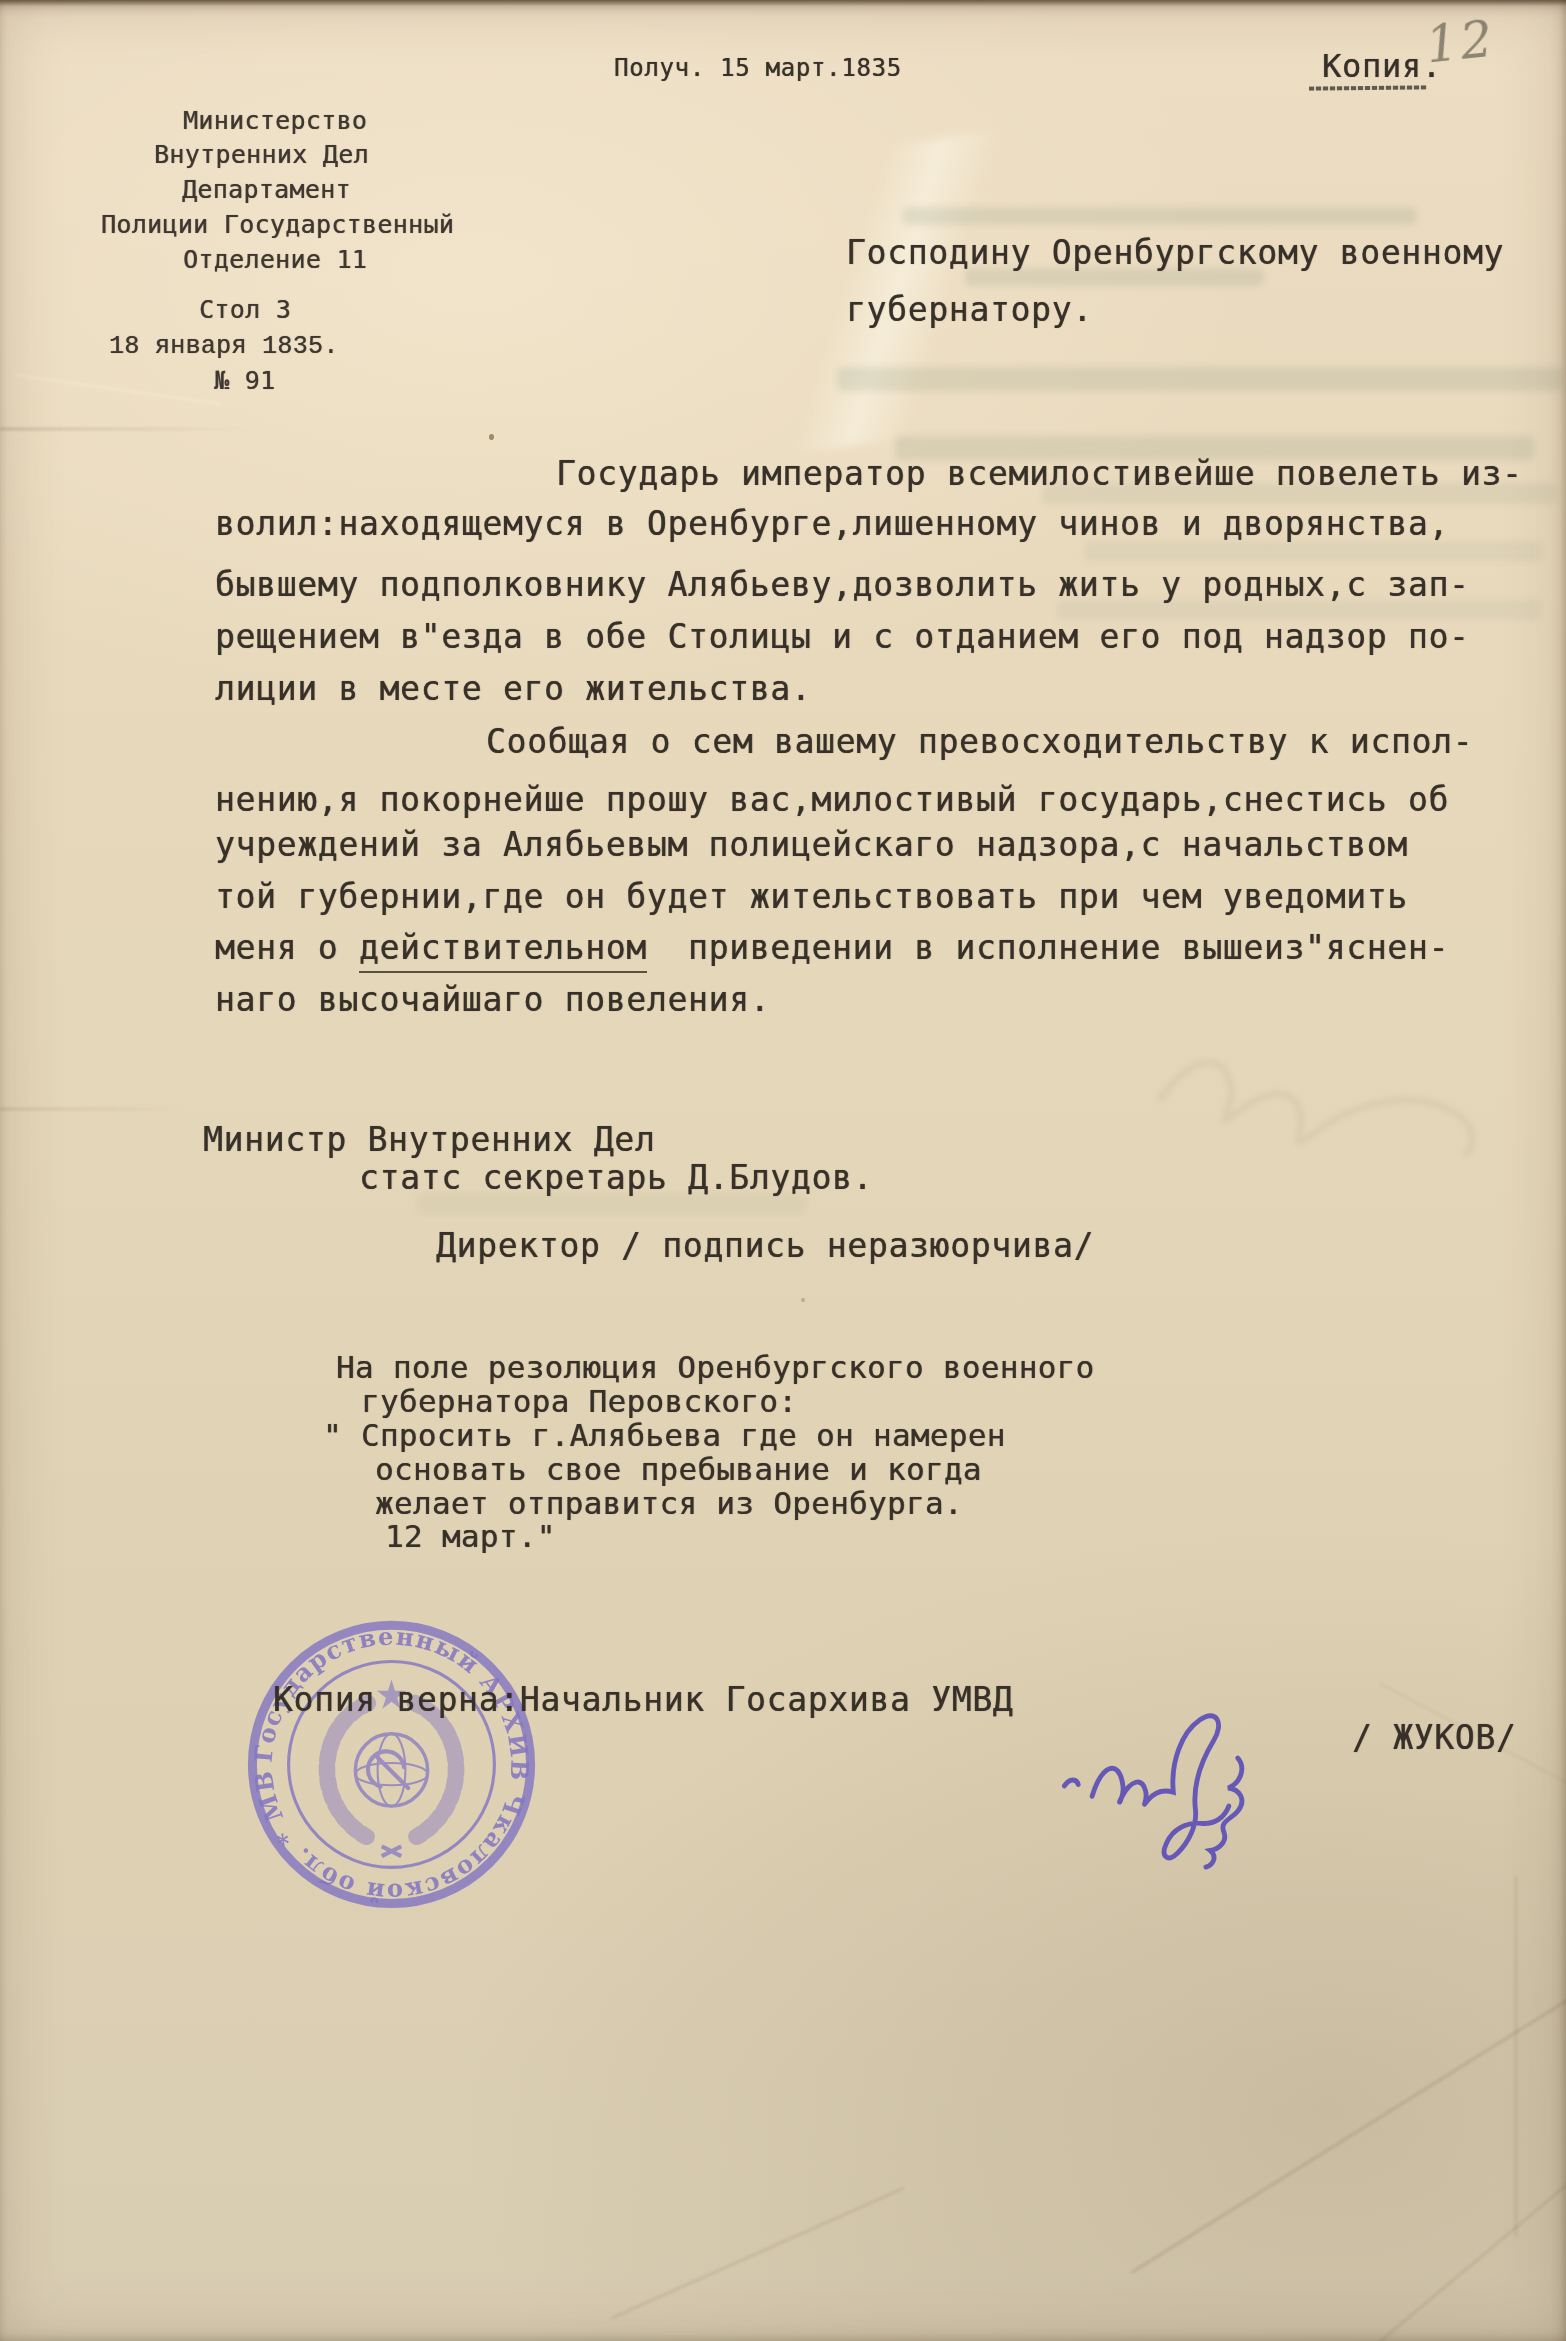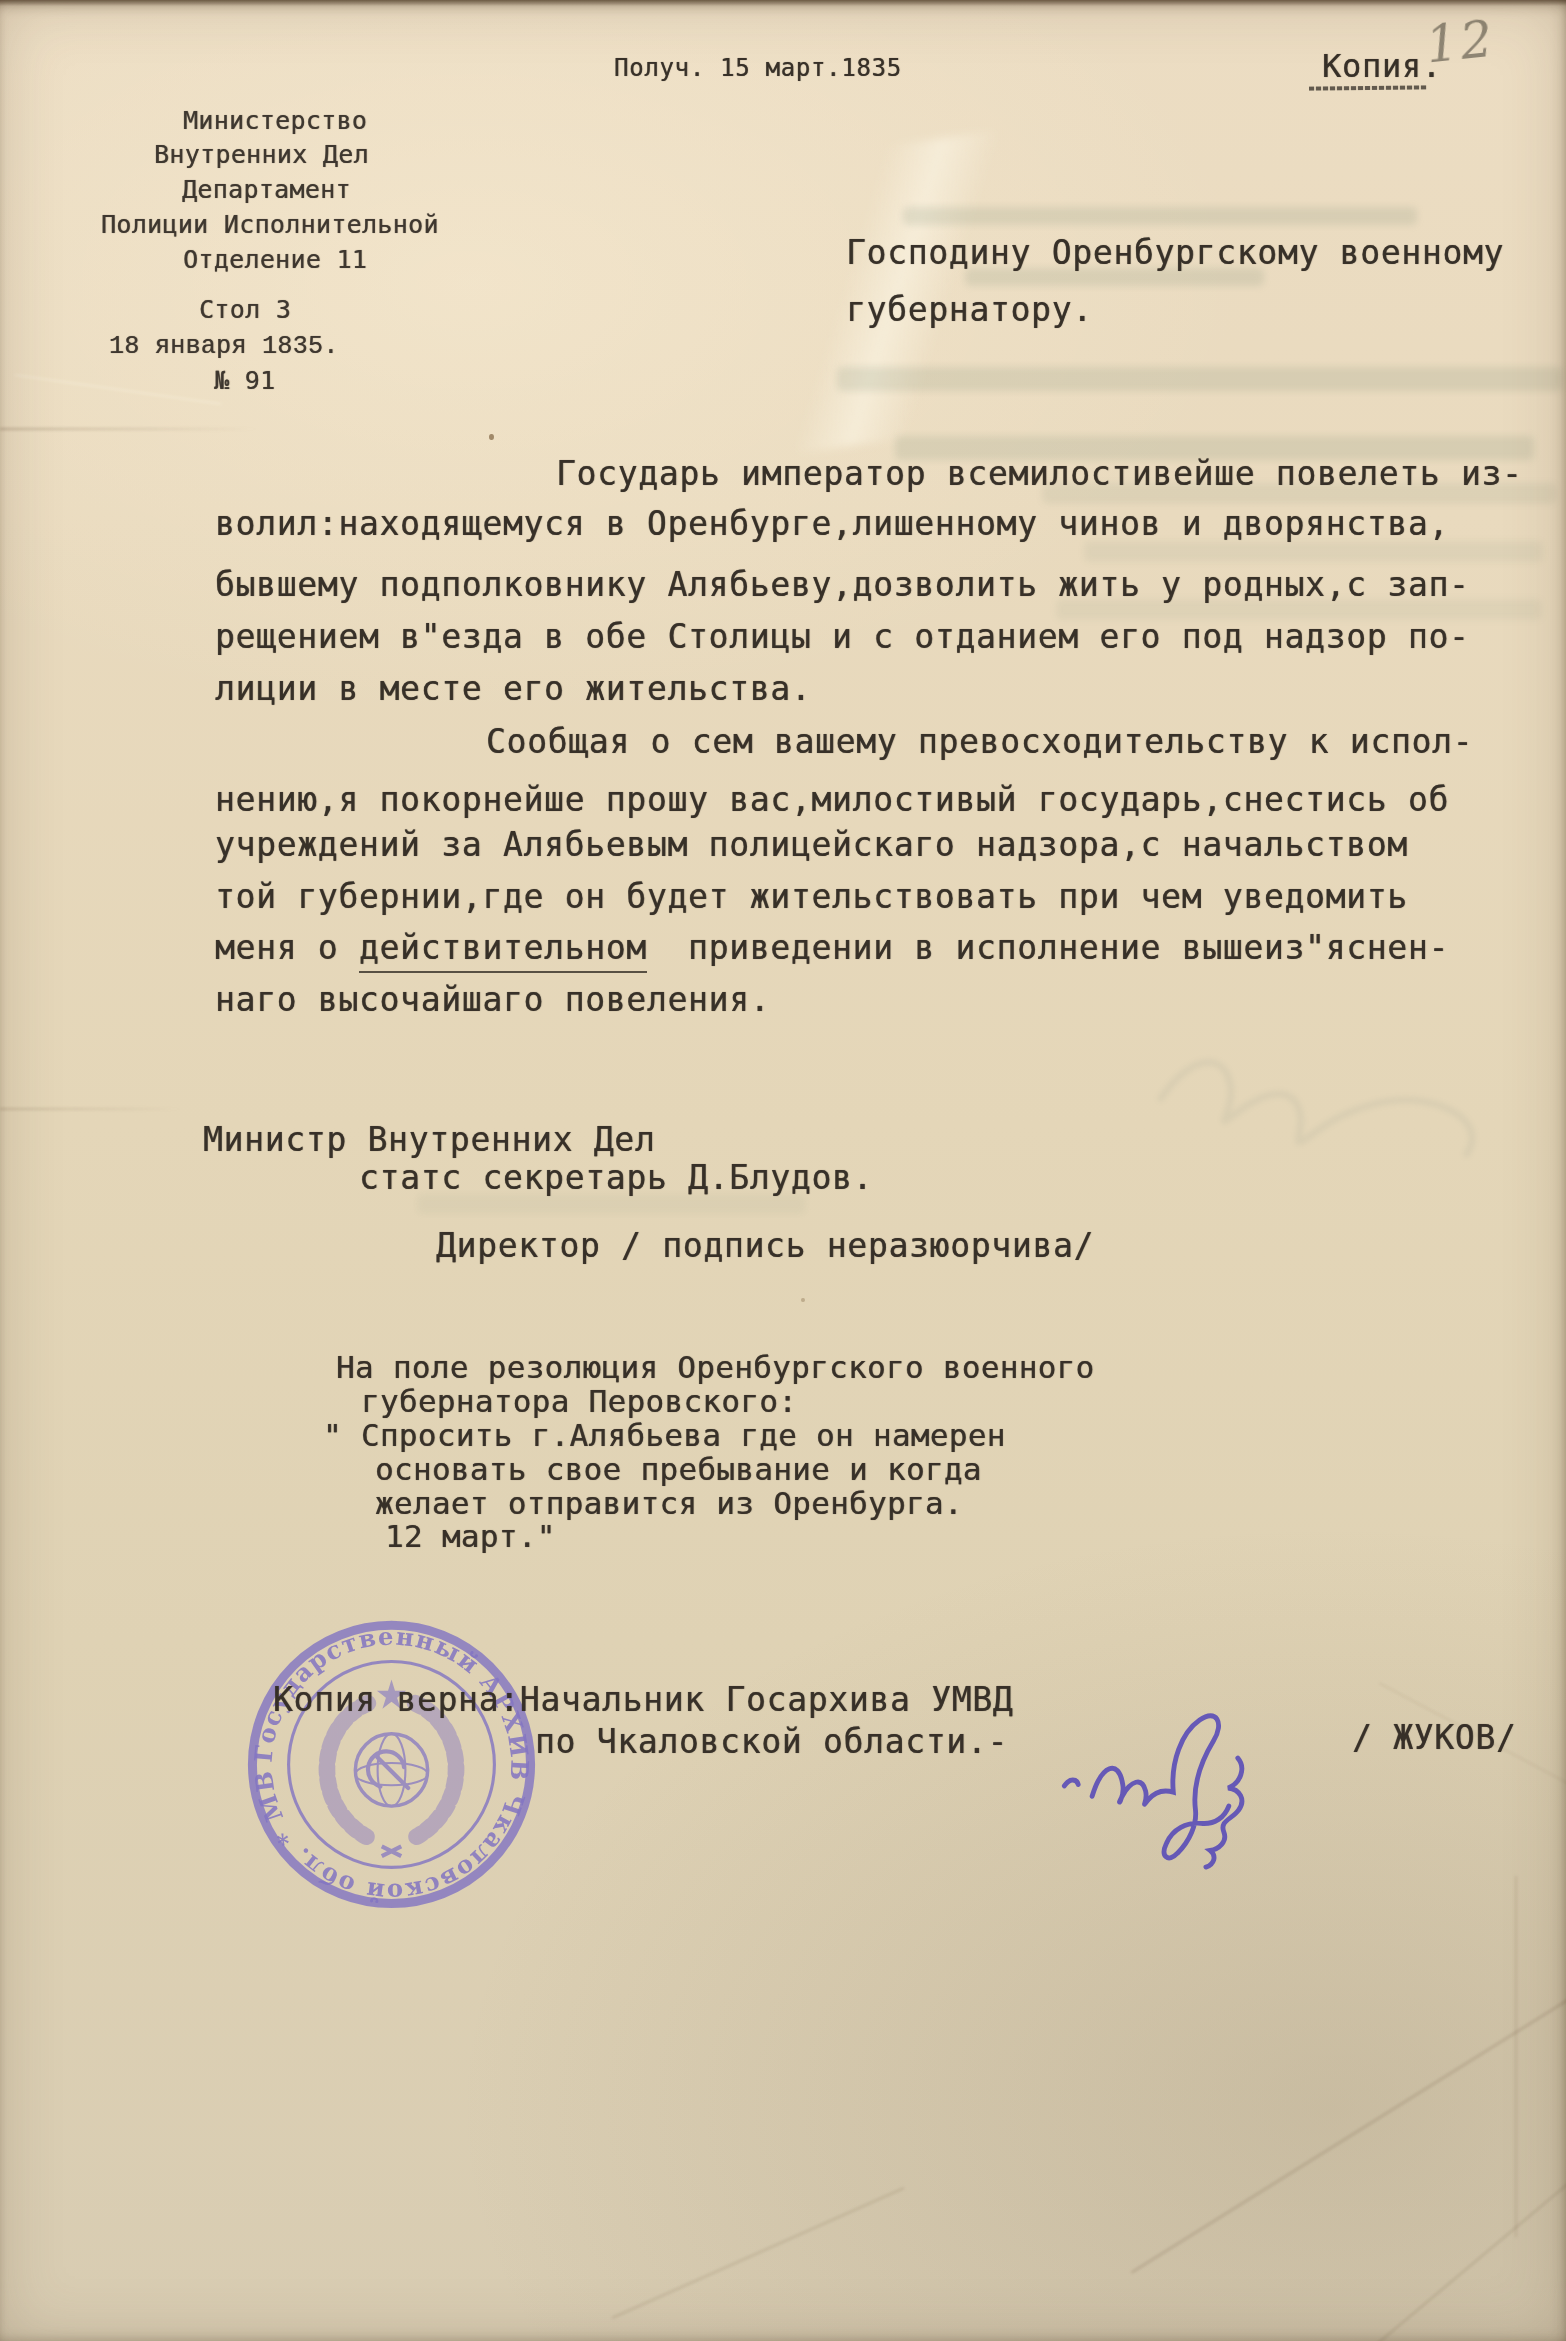--- a/index.html
+++ b/index.html
@@ -90,21 +90,21 @@
   <div class="fleck" style="left:801px;top:1298px;width:3.5px;height:4.2px;opacity:0.5;"></div>
 
   <div class="typed recv-size" style="left:614px;top:56px;">Получ. 15 март.1835</div>
   <div class="typed kopiya-size" style="left:1322px;top:50px;">Копия.</div>
   <div class="kopiya-underline"></div>
   <div class="pencil">12</div>
 
   <div class="typed head-size" style="left:147px;top:108px;">Министерство</div>
   <div class="typed head-size" style="left:118px;top:142px;">Внутренних Дел</div>
   <div class="typed head-size" style="left:146px;top:177px;">Департамент</div>
-  <div class="typed head-size" style="left:65px;top:212px;">Полиции Исполнительной</div>
+  <div class="typed head-size" style="left:65px;top:212px;">Полиции Государственный</div>
   <div class="typed head-size" style="left:147px;top:247px;">Отделение 11</div>
   <div class="typed head-size" style="left:163px;top:297px;">Стол 3</div>
   <div class="typed head-size" style="left:73px;top:334px;font-family:Liberation Mono, monospace;">18 января 1835.</div>
   <div class="typed head-size" style="left:178px;top:368px;">№ 91</div>
 
   <div class="typed body-size" style="left:846px;top:236px;text-align:center;">Господину Оренбургскому военному</div>
   <div class="typed body-size" style="left:846px;top:293px;">губернатору.</div>
 
   <div class="typed body-size" style="left:556px;top:457px;">Государь император всемилостивейше повелеть из-</div>
   <div class="typed body-size" style="left:215px;top:507px;">волил:находящемуся в Оренбурге,лишенному чинов и дворянства,</div>
@@ -148,21 +148,20 @@
       <defs>
         <path id="ringPath" d="M -172,0 A 172,172 0 1 1 172,0 A 172,172 0 1 1 -172,0"></path>
       </defs>
       <text font-family="DejaVu Serif, serif" font-size="35" font-weight="bold" letter-spacing="2" fill="#7668c4" stroke="none" opacity="0.85">
         <textPath href="#ringPath" startOffset="2">Государственный АРХИВ Чкаловской обл. * МВД СССР *</textPath>
       </text>
     </g>
   </svg>
 
   <div class="typed body-size" style="left:273px;top:1683px;">Копия верна:Начальник Госархива УМВД</div>
-  <div class="typed body-size" style="left:535px;top:1725px;">по Чкаловской области.-</div>
   <div class="typed body-size" style="left:1352px;top:1721px;">/ ЖУКОВ/</div>
 
   <svg class="sig-wrap" viewBox="0 0 520 330">
     <g fill="none" stroke="#5a4db8" stroke-width="7" stroke-linecap="round" opacity="0.9">
       <path d="M22,180 c8,-12 18,-10 20,-2"></path>
       <path d="M62,195 c14,-46 38,-54 44,-18 c4,20 -12,38 0,17 c12,-22 28,-27 33,-7 c4,16 -8,27 4,13 c10,-12 22,-15 36,-11
                c-4,-44 12,-86 38,-104 c24,-17 36,4 20,30 c-20,33 -30,68 -26,100 c2,20 -8,44 -26,62 c-13,14 -25,5 -16,-14
                c9,-21 30,-31 50,-29 c20,2 34,-9 40,-25"></path>
       <path d="M272,140 c12,14 4,36 -14,43 c17,2 26,17 15,32 c-9,13 -28,15 -21,32 c5,13 -7,24 -20,26 c10,8 6,20 -6,24"></path>
     </g>

